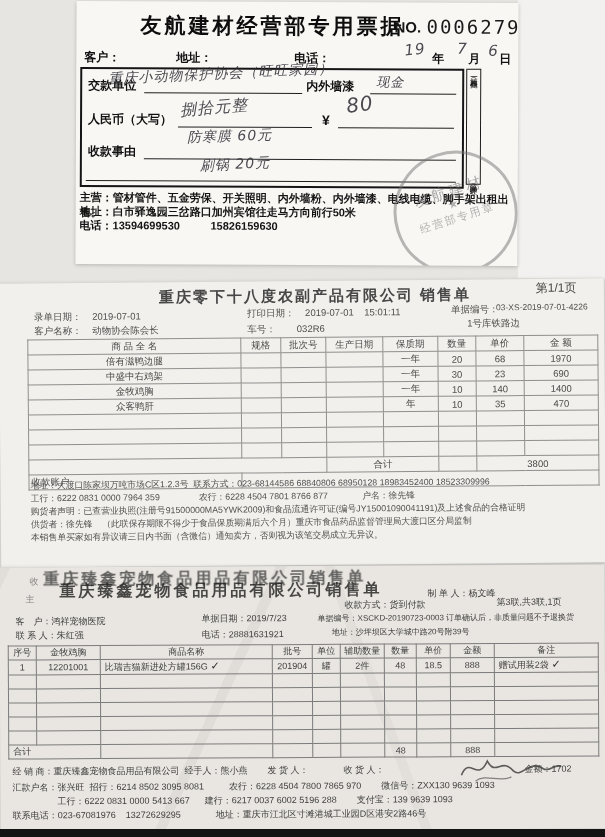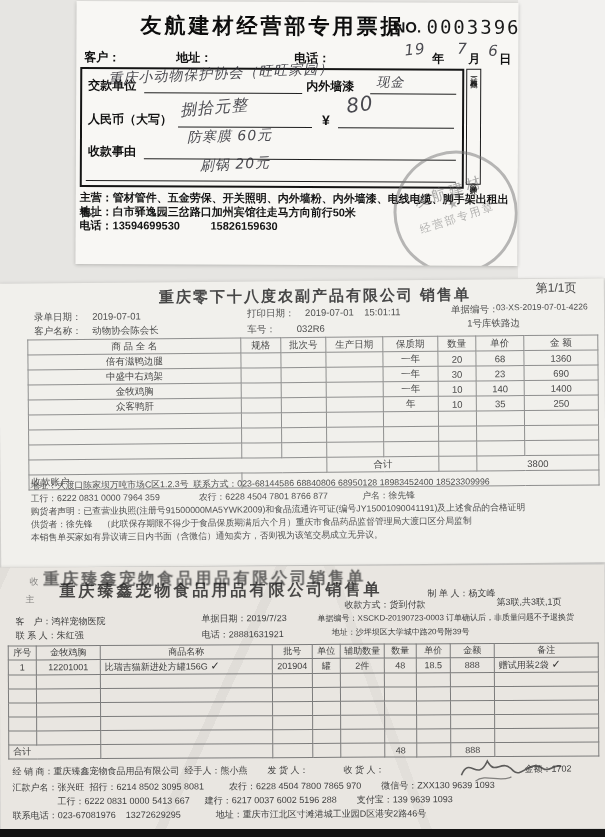--- a/index.html
+++ b/index.html
@@ -62,21 +62,21 @@
   .sig{position:absolute;left:455px;top:184px;}
 </style>
 </head>
 <body>
 
 <div class="bg-right-top"></div>
 
 <div class="receipt r-top">
   <span class="abs t-title" style="left:64px;top:10px;">友航建材经营部专用票据</span>
   <span class="abs t-no-label" style="left:318px;top:16px;">NO.</span>
-  <span class="abs t-no" style="left:350px;top:13px;">0003396</span>
+  <span class="abs t-no" style="left:350px;top:13px;">0006279</span>
 
   <span class="abs t-lab" style="left:8px;top:48px;">客户：</span>
   <span class="abs t-lab" style="left:100px;top:48px;">地址：</span>
   <span class="abs t-lab" style="left:218px;top:48px;">电话：</span>
 
   <span class="abs hw" style="left:328px;top:38px;font-size:15px;transform:rotate(-6deg);">19</span>
   <span class="abs t-lab" style="left:356px;top:48px;">年</span>
   <span class="abs hw" style="left:381px;top:37px;font-size:15px;">7</span>
   <span class="abs t-lab" style="left:392px;top:48px;">月</span>
   <span class="abs hw" style="left:412px;top:39px;font-size:15px;">6</span>
@@ -155,21 +155,21 @@
       <th>金  额</th>
     </tr>
     <tr>
       <td>倍有滋鸭边腿</td>
       <td></td>
           <td></td>
           <td></td>
       <td>一年</td>
       <td>20</td>
       <td>68</td>
-      <td>1360</td>
+      <td>1970</td>
     </tr>
     <tr>
       <td>中盛中右鸡架</td>
       <td></td>
           <td></td>
           <td></td>
       <td>一年</td>
       <td>30</td>
       <td>23</td>
       <td>690</td>
@@ -185,21 +185,21 @@
       <td>1400</td>
     </tr>
     <tr>
       <td>众客鸭肝</td>
       <td></td>
           <td></td>
           <td></td>
       <td>年</td>
       <td>10</td>
       <td>35</td>
-      <td>250</td>
+      <td>470</td>
     </tr>
     <tr>
       <td></td>
           <td></td>
           <td></td>
           <td></td>
       <td></td>
           <td></td>
           <td></td>
           <td></td>

